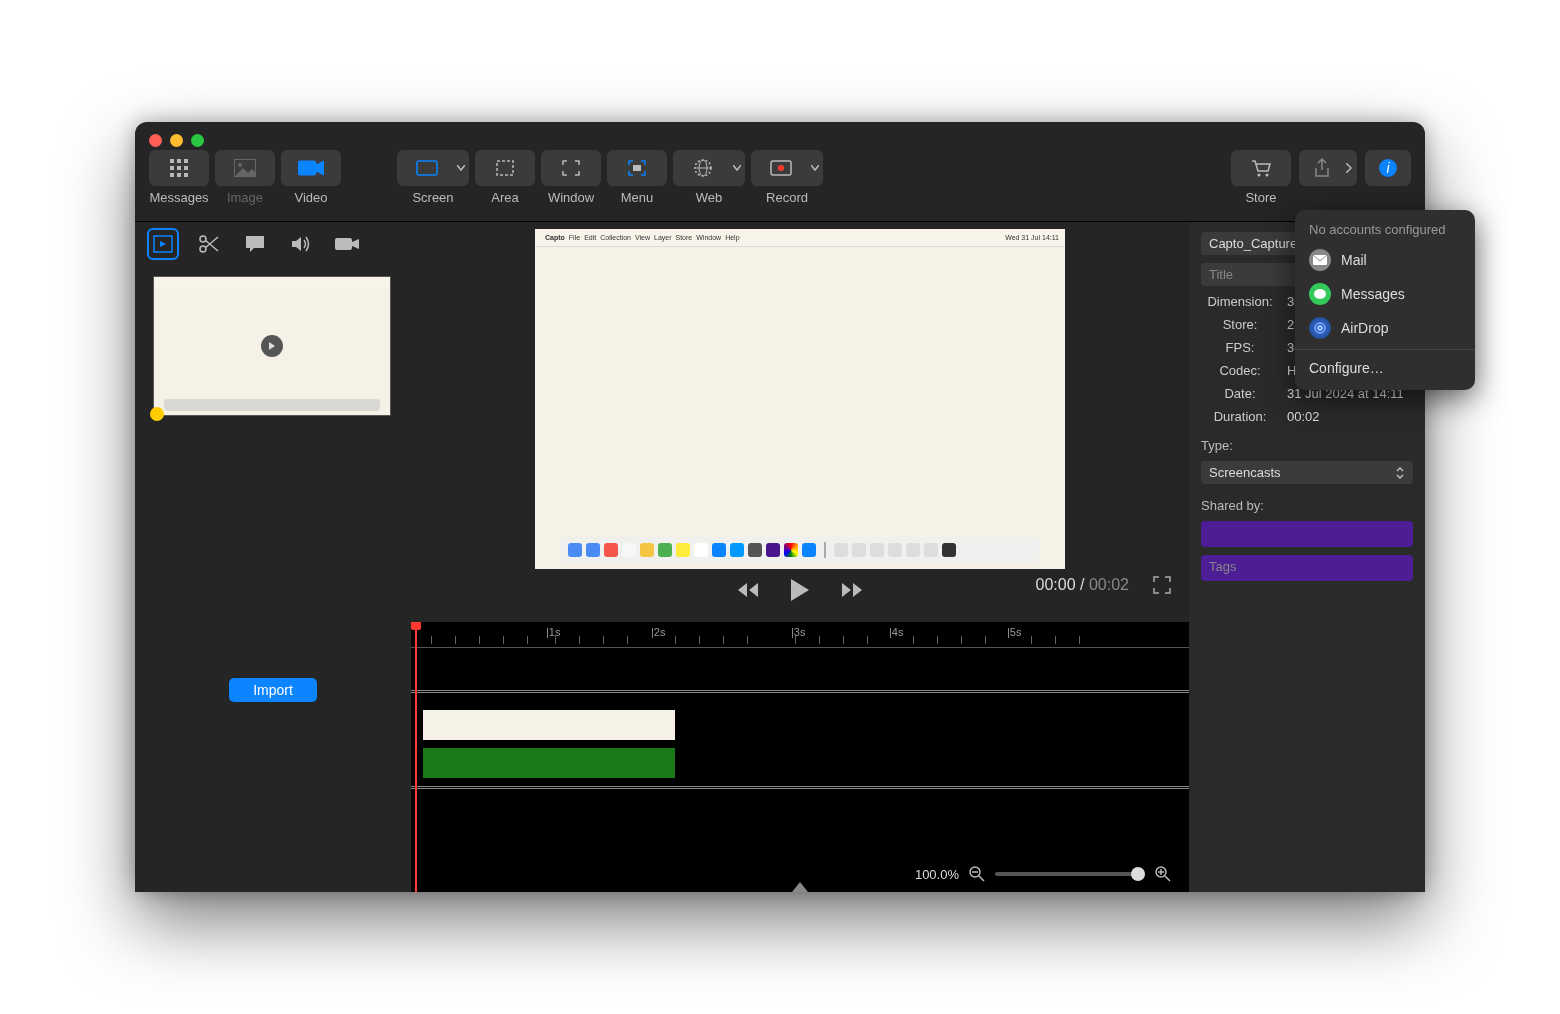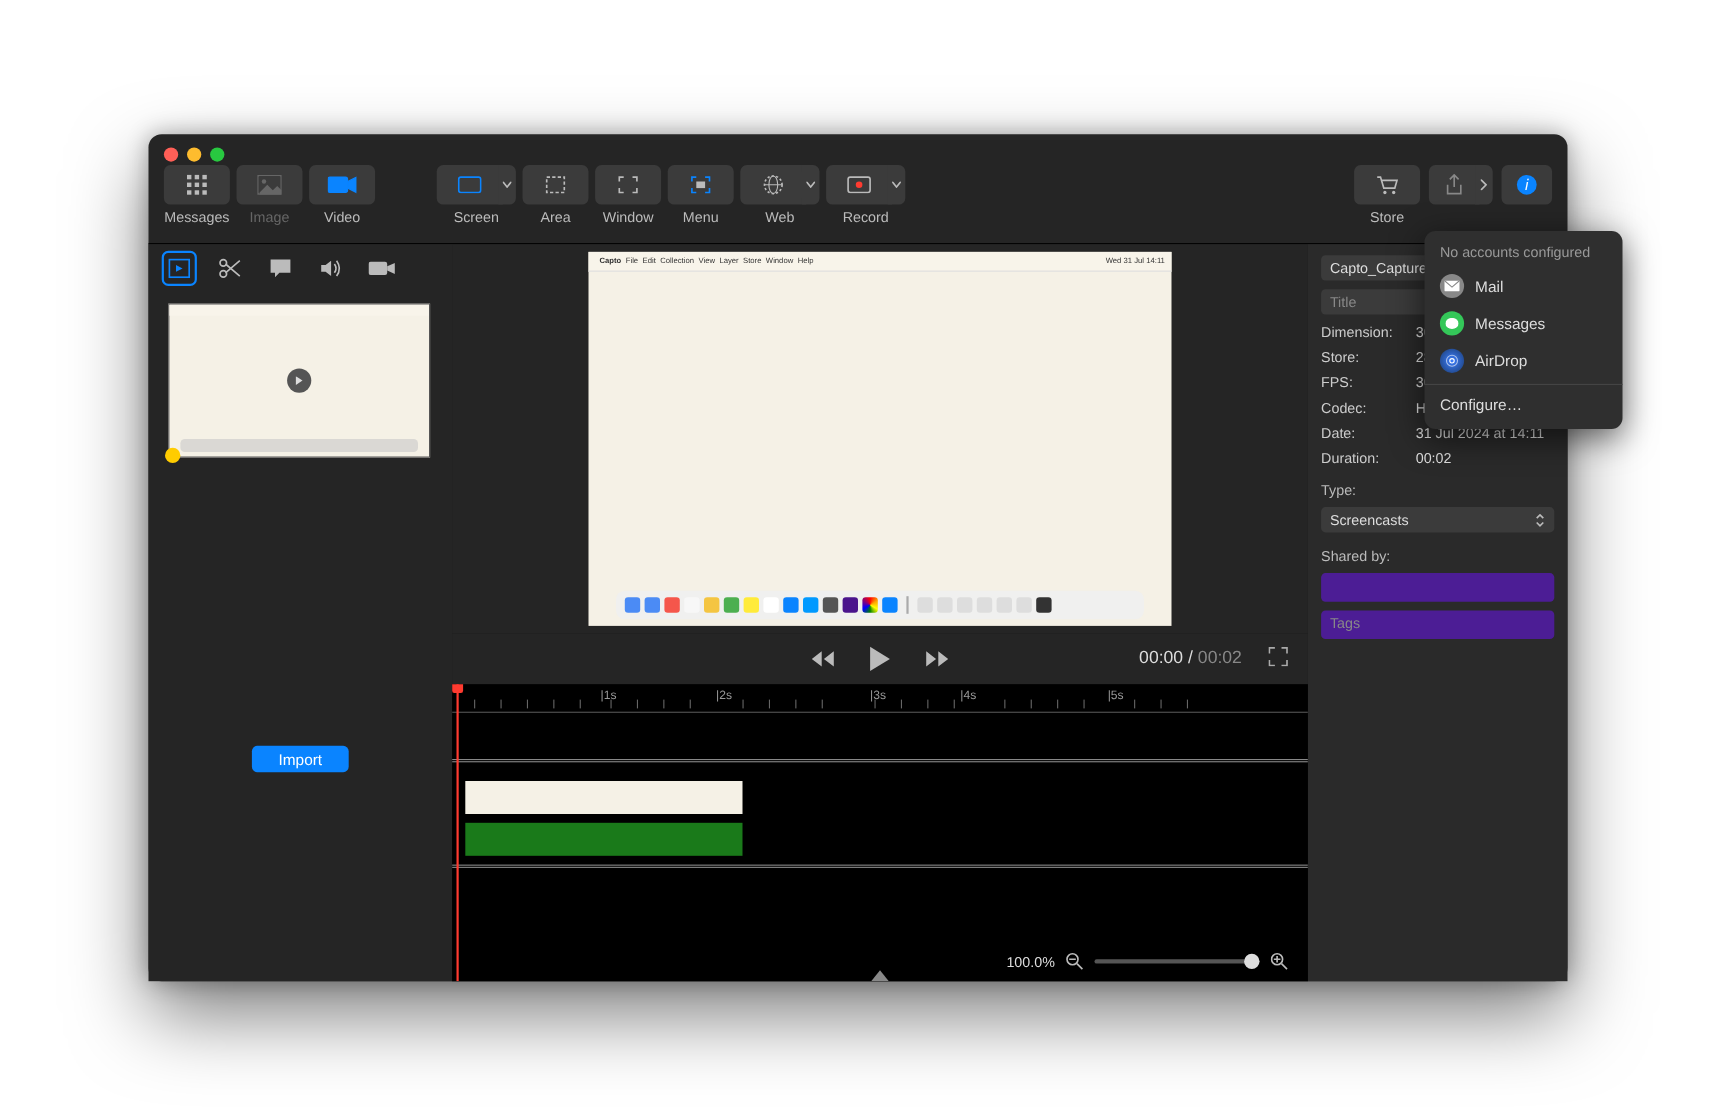--- a/index.html
+++ b/index.html
@@ -34,21 +34,21 @@
   .thumb-img { width:62px; height:44px; background:#f5f1e6; border:2px solid #ffcc00; border-radius:2px; }
   .thumb-label { font-size:12px; color:#ddd; text-align:center; margin-top:4px; overflow:hidden; text-overflow:ellipsis; white-space:nowrap; }
   .import-btn { background:#0a84ff; color:#fff; border:none; border-radius:5px; padding:4px 24px; font-size:14px; align-self:center; margin-top:auto; margin-bottom:190px; cursor:pointer; }
   
   .center { flex:1; background:#1a1a1a; display:flex; flex-direction:column;}
   .preview-area { flex:0 0 354px; background:#252525; display:flex; align-items:center; justify-content:center; }
   .screen-preview { width:530px; height:340px; background:#f5f1e6; position:relative; }
   .screen-preview .menubar { height:18px; background:#f8f4ea; border-bottom:1px solid #ddd; font-size:7px; display:flex; align-items:center; padding:0 6px; gap:4px; color:#333;}
   .screen-preview .dock { position:absolute; bottom:6px; left:50%; transform:translateX(-50%); height:26px; width:480px; background:rgba(240,240,240,.9); border-radius:8px; display:flex; gap:4px; align-items:center; padding:0 8px; }
   .dock-icon { width:14px; height:14px; border-radius:3px; }
-  .controls { height:46px; display:flex; align-items:center; justify-content:center; gap:24px; position:relative; padding:0 20px; background:#252525;}
+  .controls { height:46px; display:flex; justify-content:center; gap:24px; position:relative; padding:0 20px; background:#252525;}
   .controls .time { position:absolute; right:60px; color:#ddd; font-size:16px; }
   .controls .time .dur { color:#888; }
   .controls .fs { position:absolute; right:18px; cursor:pointer; }
   .ctrl-btn { width:28px; height:28px; display:flex; align-items:center; justify-content:center; cursor:pointer; }
   
   .timeline { flex:1; background:#000; position:relative; overflow:hidden; }
   .ruler { height:26px; border-bottom:1px solid #555; position:relative; color:#999; font-size:11px; }
   .ruler .sec { position:absolute; top:4px; }
   .tick-row { position:absolute; left:0; right:0; top:14px; height:12px; }
   .tick-row span { position:absolute; top:0; width:1px; height:8px; background:#666; }
@@ -59,21 +59,21 @@
   .track.audio { background:#1a7a1a; }
   .zoom-row { position:absolute; bottom:10px; right:18px; display:flex; align-items:center; gap:10px; color:#ddd; font-size:13px; }
   .zoom-slider { width:150px; height:4px; background:#555; border-radius:2px; position:relative; }
   .zoom-slider .knob { position:absolute; right:0; top:-5px; width:14px; height:14px; border-radius:50%; background:#ddd; }
   .disclosure { position:absolute; bottom:0; left:50%; transform:translateX(-50%); width:0; height:0; border-left:8px solid transparent; border-right:8px solid transparent; border-bottom:10px solid #888; }
   
   .inspector { width:236px; background:#2a2a2a; padding:10px 12px; color:#ddd; font-size:13px; display:flex; flex-direction:column; gap:8px; }
   .insp-field { background:#3b3b3b; border-radius:4px; padding:4px 8px; color:#ddd; }
   .insp-field.placeholder { color:#888; }
   .meta-row { display:flex; gap:8px; }
-  .meta-label { width:78px; text-align:left; color:#ccc; }
+  .meta-label { width:78px; text-align:center; color:#ccc; }
   .meta-val { color:#ddd; }
   .section-label { color:#bbb; margin-top:6px; }
   .select-box { background:#3b3b3b; border-radius:4px; padding:4px 8px; display:flex; justify-content:space-between; align-items:center; cursor:pointer; }
   .shared-box, .notes-box, .tags-box { background:#4c1d95; border-radius:4px; min-height:26px; }
   .notes-box { min-height:130px; }
   .notes-box .ph { color:#888; padding:6px 8px; }
   
   .popover { position:absolute; top:88px; right:-50px; width:180px; background:#2f2f2f; border-radius:10px; box-shadow:0 8px 30px rgba(0,0,0,.6); padding:8px 0; color:#ddd; font-size:14px; z-index:10; }
   .popover .hdr { padding:4px 14px 6px; color:#999; font-size:13px; }
   .popover .item { display:flex; align-items:center; gap:10px; padding:6px 14px; cursor:pointer; }
@@ -353,21 +353,21 @@
         <div class="time"><span>00:00</span> / <span class="dur">00:02</span></div>
         <div class="fs"><svg width="18" height="18">
               <path d="M1 6 L1 1 L6 1 M12 1 L17 1 L17 6 M17 12 L17 17 L12 17 M6 17 L1 17 L1 12" fill="none" stroke="#aaa" stroke-width="1.5"></path>
             </svg></div>
       </div>
       <div class="timeline">
         <div class="ruler">
           <span class="sec" style="left:135px">|<span>1s</span></span>
           <span class="sec" style="left:240px">|<span>2s</span></span>
           <span class="sec" style="left:380px">|<span>3s</span></span>
-          <span class="sec" style="left:462px">|<span>4s</span></span>
+          <span class="sec" style="left:478px">|<span>4s</span></span>
           <span class="sec" style="left:596px">|<span>5s</span></span>
           <div class="tick-row">
             <span style="left:20px"></span>
               <span style="left:44px"></span>
               <span style="left:68px"></span>
               <span style="left:92px"></span>
               <span style="left:116px"></span>
             <span style="left:144px"></span>
               <span style="left:168px"></span>
               <span style="left:192px"></span>

